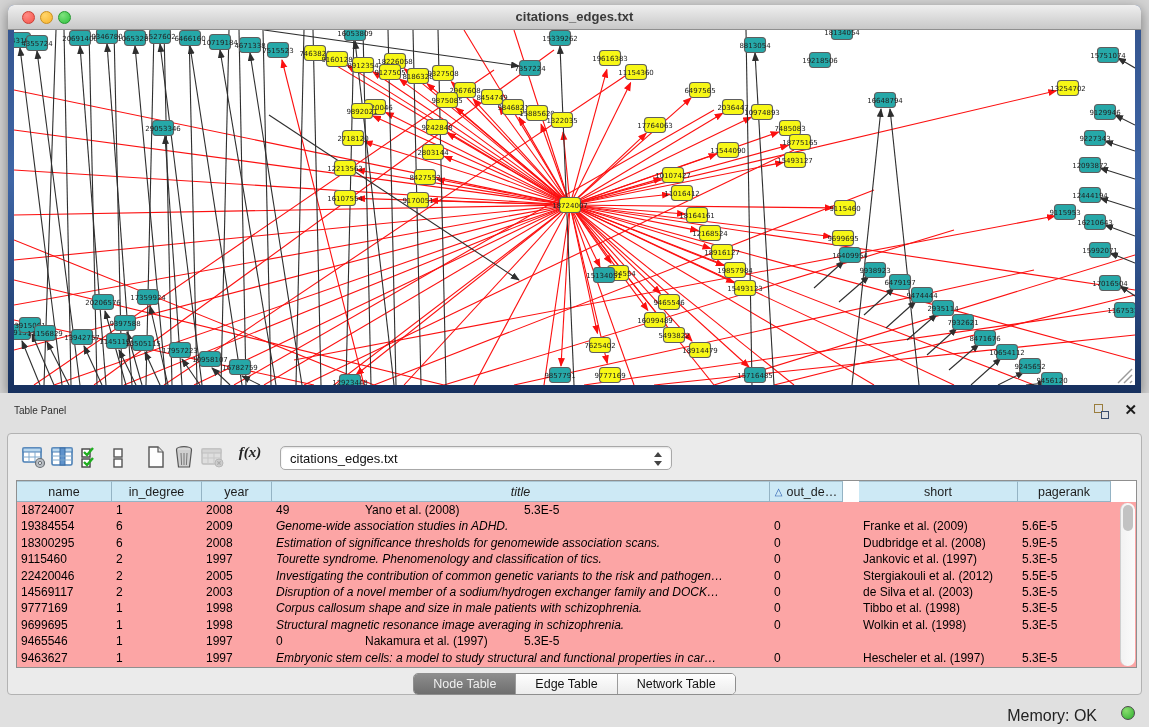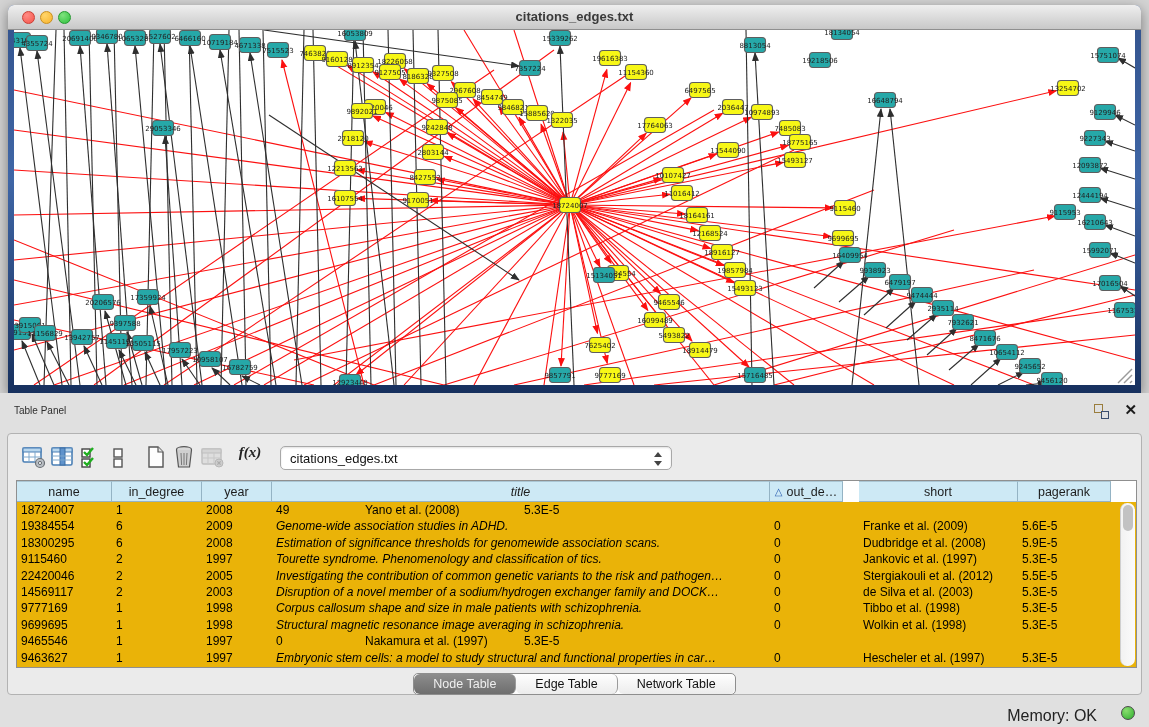--- a/index.html
+++ b/index.html
@@ -38,35 +38,35 @@
   .tool-gap { width:10px; }
   .fx { font-family:"Liberation Serif", serif; font-style:italic; font-weight:bold; font-size:15px; color:#222; }
   .table-select { position:relative; margin-left:16px; width:392px; height:24px; background:#fff;
     border:1px solid #a8a8a8; border-radius:5px; box-shadow:inset 0 1px 2px rgba(0,0,0,.12); }
   .table-select .val { position:absolute; left:9px; top:4px; font-size:13px; color:#111; }
   .stepper { position:absolute; right:8px; top:4px; width:9px; height:16px; }
   .stepper .up  { position:absolute; top:1px;  left:0; width:0; height:0; border-left:4.5px solid transparent; border-right:4.5px solid transparent; border-bottom:5px solid #444; }
   .stepper .dn  { position:absolute; bottom:1px; left:0; width:0; height:0; border-left:4.5px solid transparent; border-right:4.5px solid transparent; border-top:5px solid #444; }
 
   .table-wrap { position:absolute; left:8px; top:46px; width:1121px; height:188px;
-    background:#eab308; border:1px solid #8f8f8f; overflow:hidden; }
+    background:#fca5a5; border:1px solid #8f8f8f; overflow:hidden; }
   .thead { display:flex; height:21px; background:#fff; }
   .th { height:21px; background:#cde9f5; border-right:1px solid #94b3c4; border-bottom:1px solid #94b3c4; border-top:1px solid #aac6d4;
         font-size:12.5px; color:#1c1c1c; display:flex; align-items:center; justify-content:center; }
   .th .sort { color:#2a5db0; font-size:10px; margin-right:4px; }
   .tr { display:flex; height:16.4px; }
   .td { font-size:12px; color:#000; line-height:16.4px; white-space:nowrap; overflow:hidden; padding-left:4px; }
   .c0{width:95px;} .c1{width:90px;} .c2{width:70px;} .c3{width:498px;font-style:italic;} .c4{width:73px;} .c5{width:159px;margin-left:16px;} .c6{width:93px;}
   .vscroll { position:absolute; right:1px; top:22px; bottom:1px; width:15px;
     background:linear-gradient(90deg,#f2f2f2,#fbfbfb); border-left:1px solid #cfcfcf; border-radius:7px; }
   .vthumb { position:absolute; left:2px; top:2px; width:10px; height:26px; background:#c2c2c2; border-radius:6px; }
 
   .tabs-row { position:absolute; left:0; right:0; top:239px; display:flex; justify-content:center; }
   .tabs { display:flex; border:1px solid #8e8e8e; border-radius:5px; overflow:hidden; background:#fdfdfd; }
-  .tab { padding:3px 19px; font-size:12.5px; color:#111; background:linear-gradient(#fefefe,#ececec); border-right:1px solid #9b9b9b;border-radius:6px; }
+  .tab { padding:3px 19px; font-size:12.5px; color:#111; background:linear-gradient(#fefefe,#ececec); border-right:1px solid #9b9b9b; }
   .tab:last-child { border-right:none; }
   .tab.active { background:linear-gradient(#8d8d8d,#6e6e6e); color:#efefef; }
 
   .statusbar { position:absolute; left:0; bottom:0; width:100%; height:27px; }
   .mem-label { position:absolute; right:52px; top:7px; font-size:16px; color:#222; }
   .mem-dot { position:absolute; right:14px; top:6px; width:14px; height:14px; border-radius:50%;
     background:radial-gradient(circle at 35% 30%,#8ade6f,#2fae2f); border:1px solid #4a4a4a; }
 
   svg text { font-family:"DejaVu Sans", sans-serif; }
 </style>

